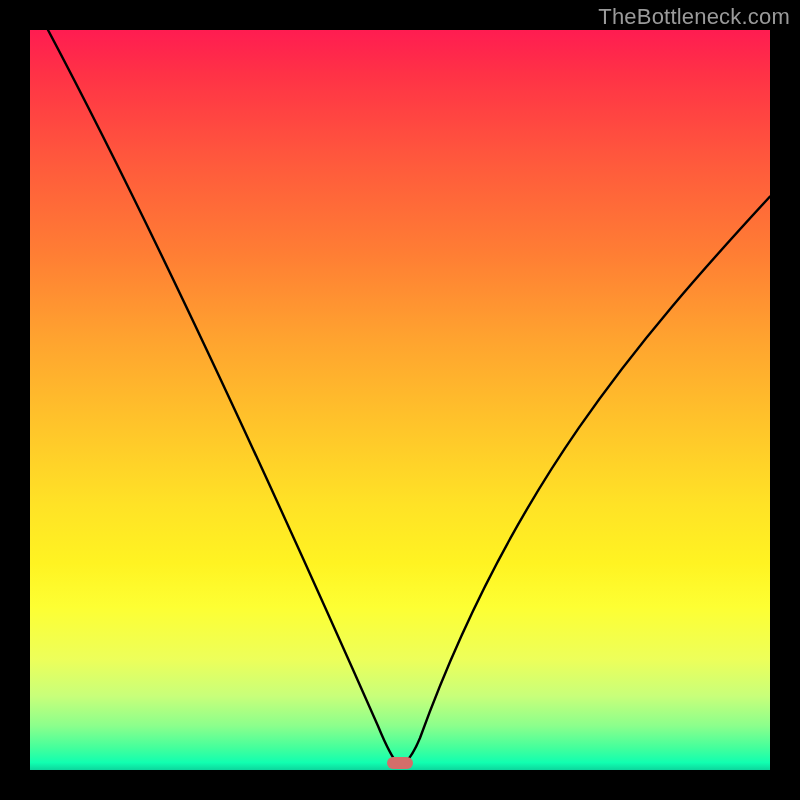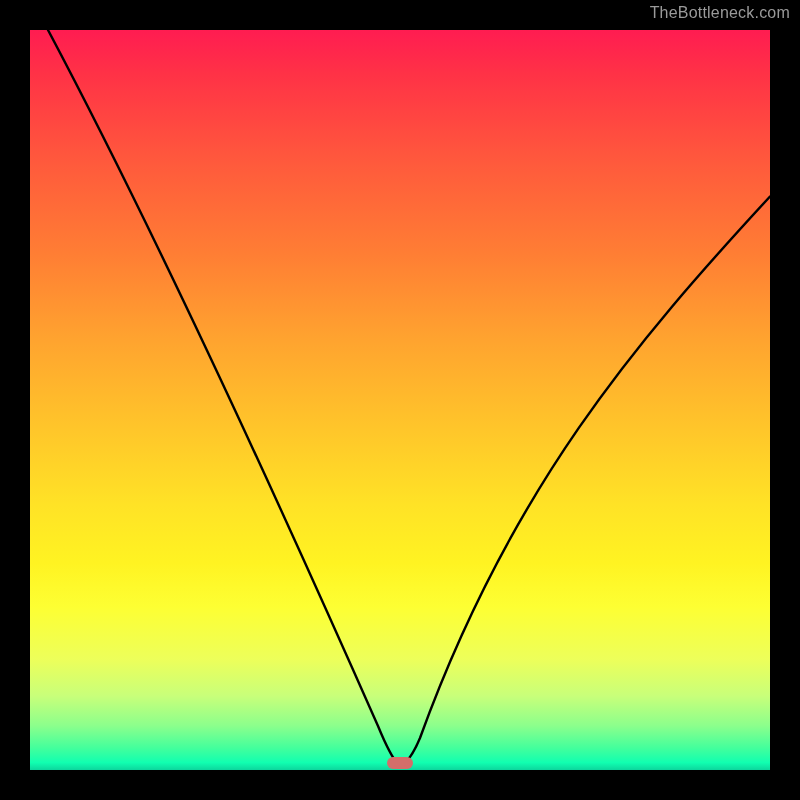--- a/index.html
+++ b/index.html
@@ -51,21 +51,21 @@
   .marker {
     position: absolute;
     border-radius: 6px;
     background: #d36e6a;
   }
   .watermark {
     position: absolute;
     top: 4px;
     right: 10px;
     color: #9a9a9a;
-    font-size: 16px;
+    font-size: 22px;
     letter-spacing: 0.2px;
     font-weight: 400;
     user-select: none;
   }
 </style>
 </head>
 <body>
 
 <div class="frame">
 

